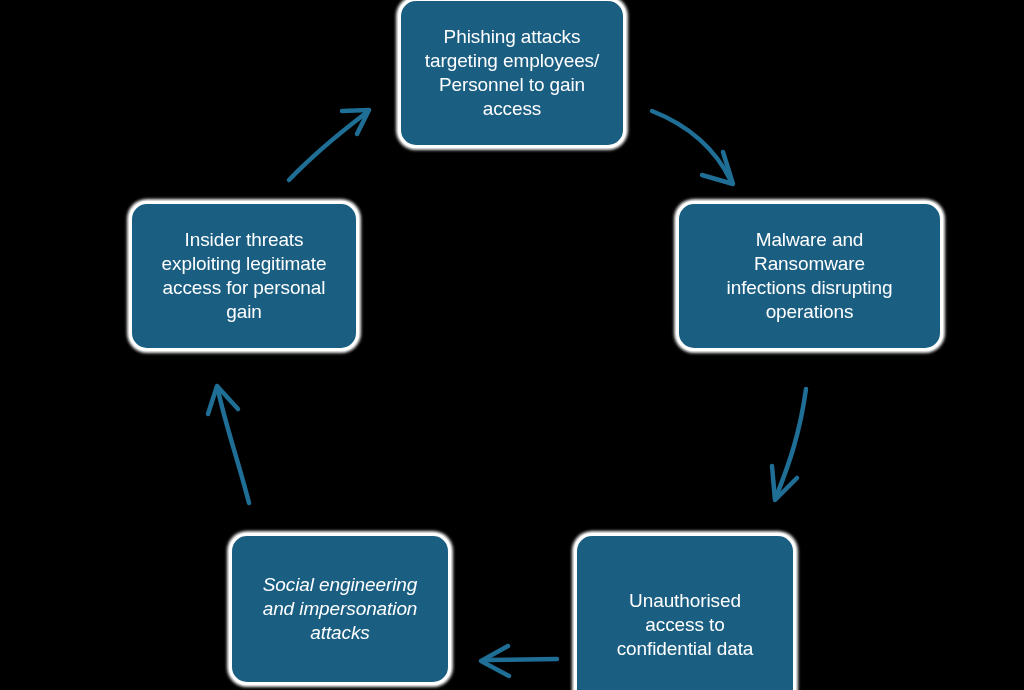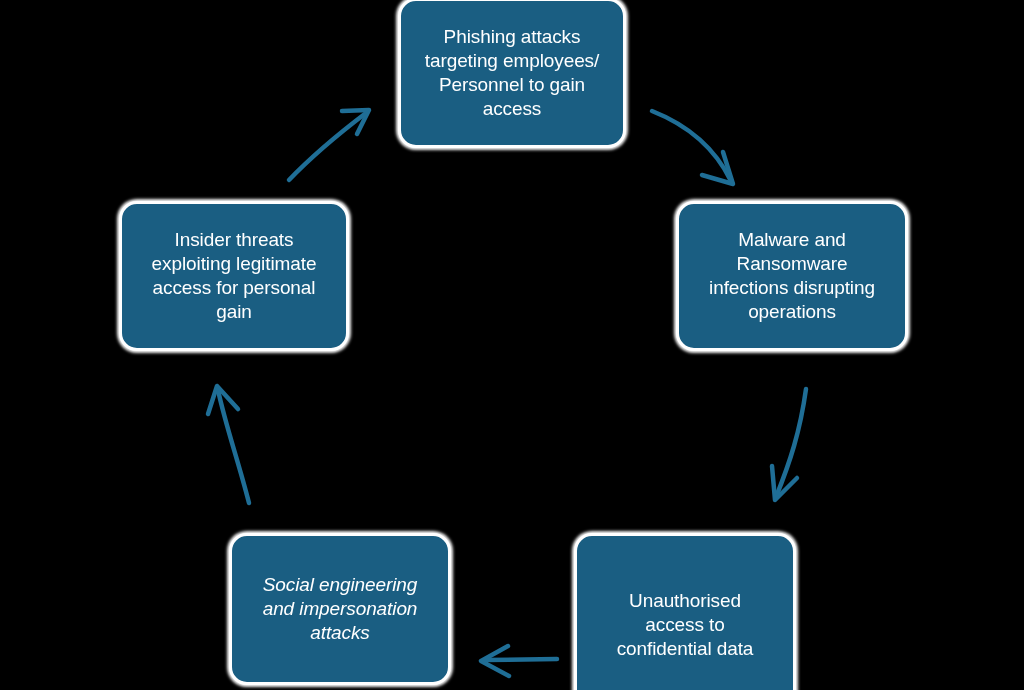--- a/index.html
+++ b/index.html
@@ -54,24 +54,24 @@
   .arrow-head {
     fill: none;
     stroke: #1F6E96;
     stroke-width: 4.5;
     stroke-linecap: round;
     stroke-linejoin: round;
   }
 
   
   #node-0 { left: 398px; top: -2px;  width: 228px; height: 150px; }
-  #node-1 { left: 676px; top: 201px; width: 232px; height: 150px; }
+  #node-1 { left: 676px; top: 201px; width: 267px; height: 150px; }
   #node-2 { left: 574px; top: 533px; width: 222px; height: 184px; padding-left: 10px; }
   #node-3 { left: 229px; top: 533px; width: 222px; height: 152px; font-style: italic; }
-  #node-4 { left: 119px; top: 201px; width: 230px; height: 150px; }
+  #node-4 { left: 129px; top: 201px; width: 230px; height: 150px; }
 </style>
 </head>
 <body>
 
 <div id="canvas">
 
   <svg id="arrow-layer" viewBox="0 0 1024 690">
 
     <g>
       <path class="arrow-path" d="M 652 111 C 690 126 716 150 731 181"></path>

